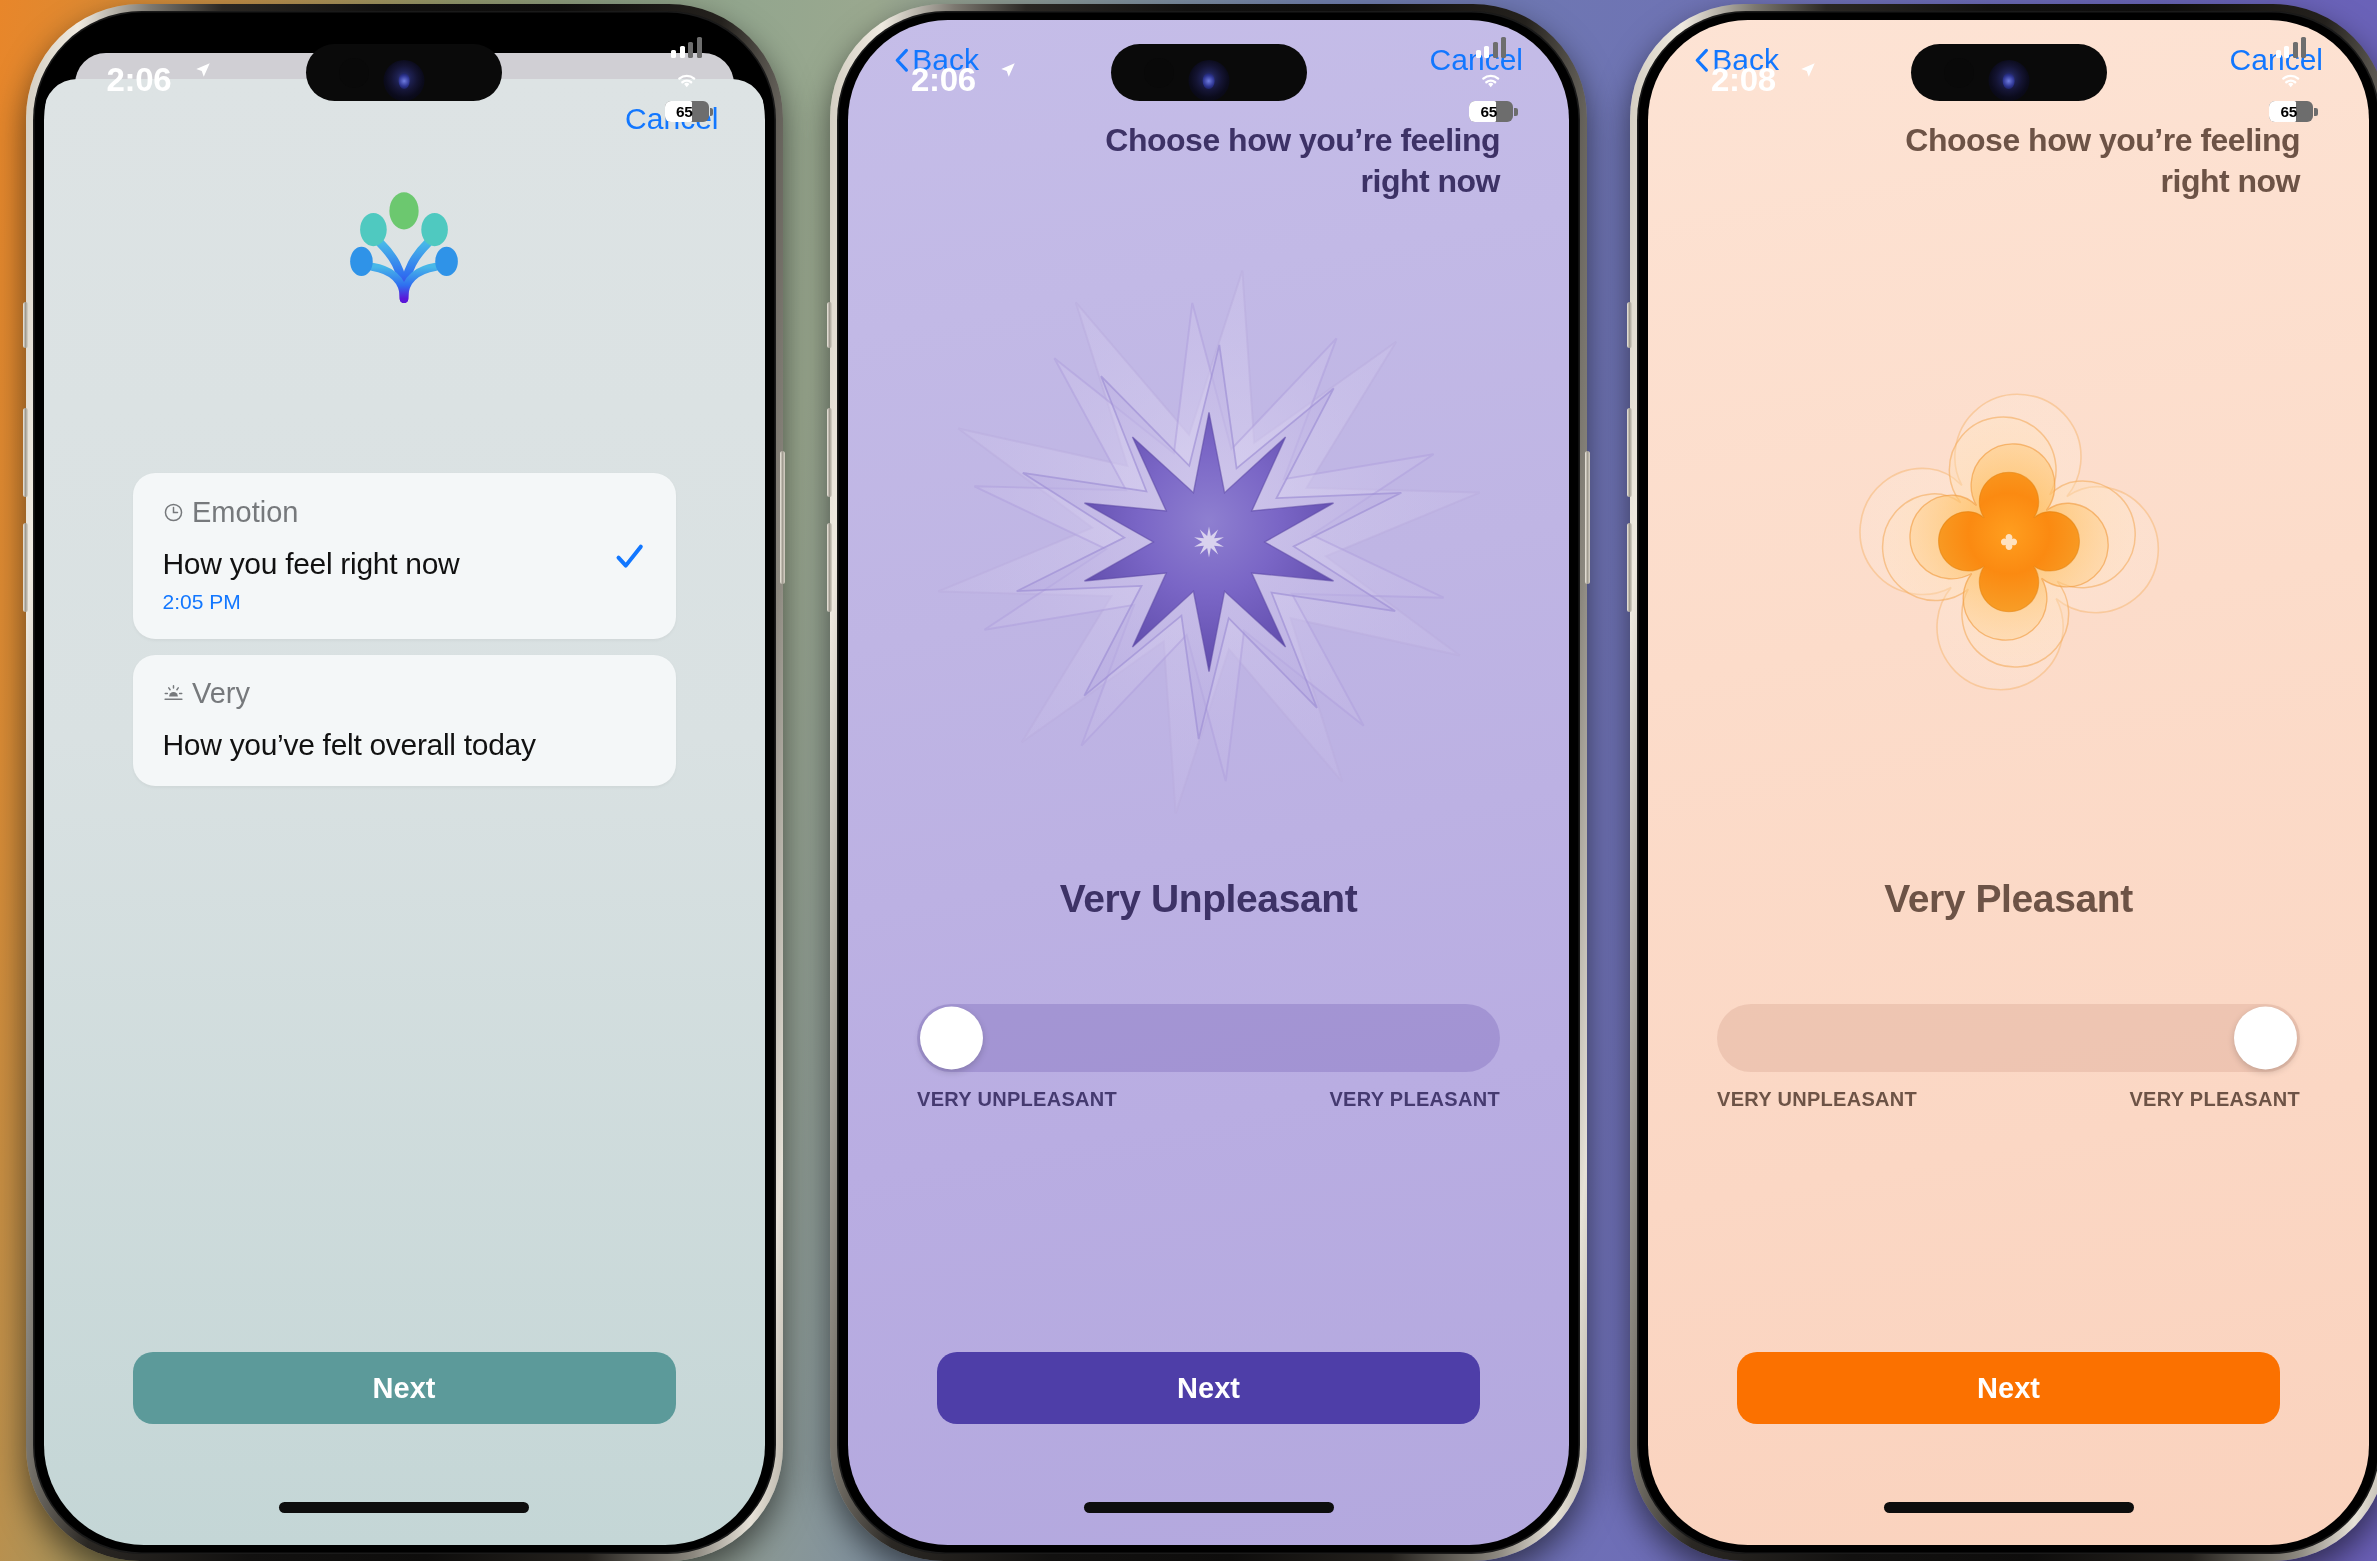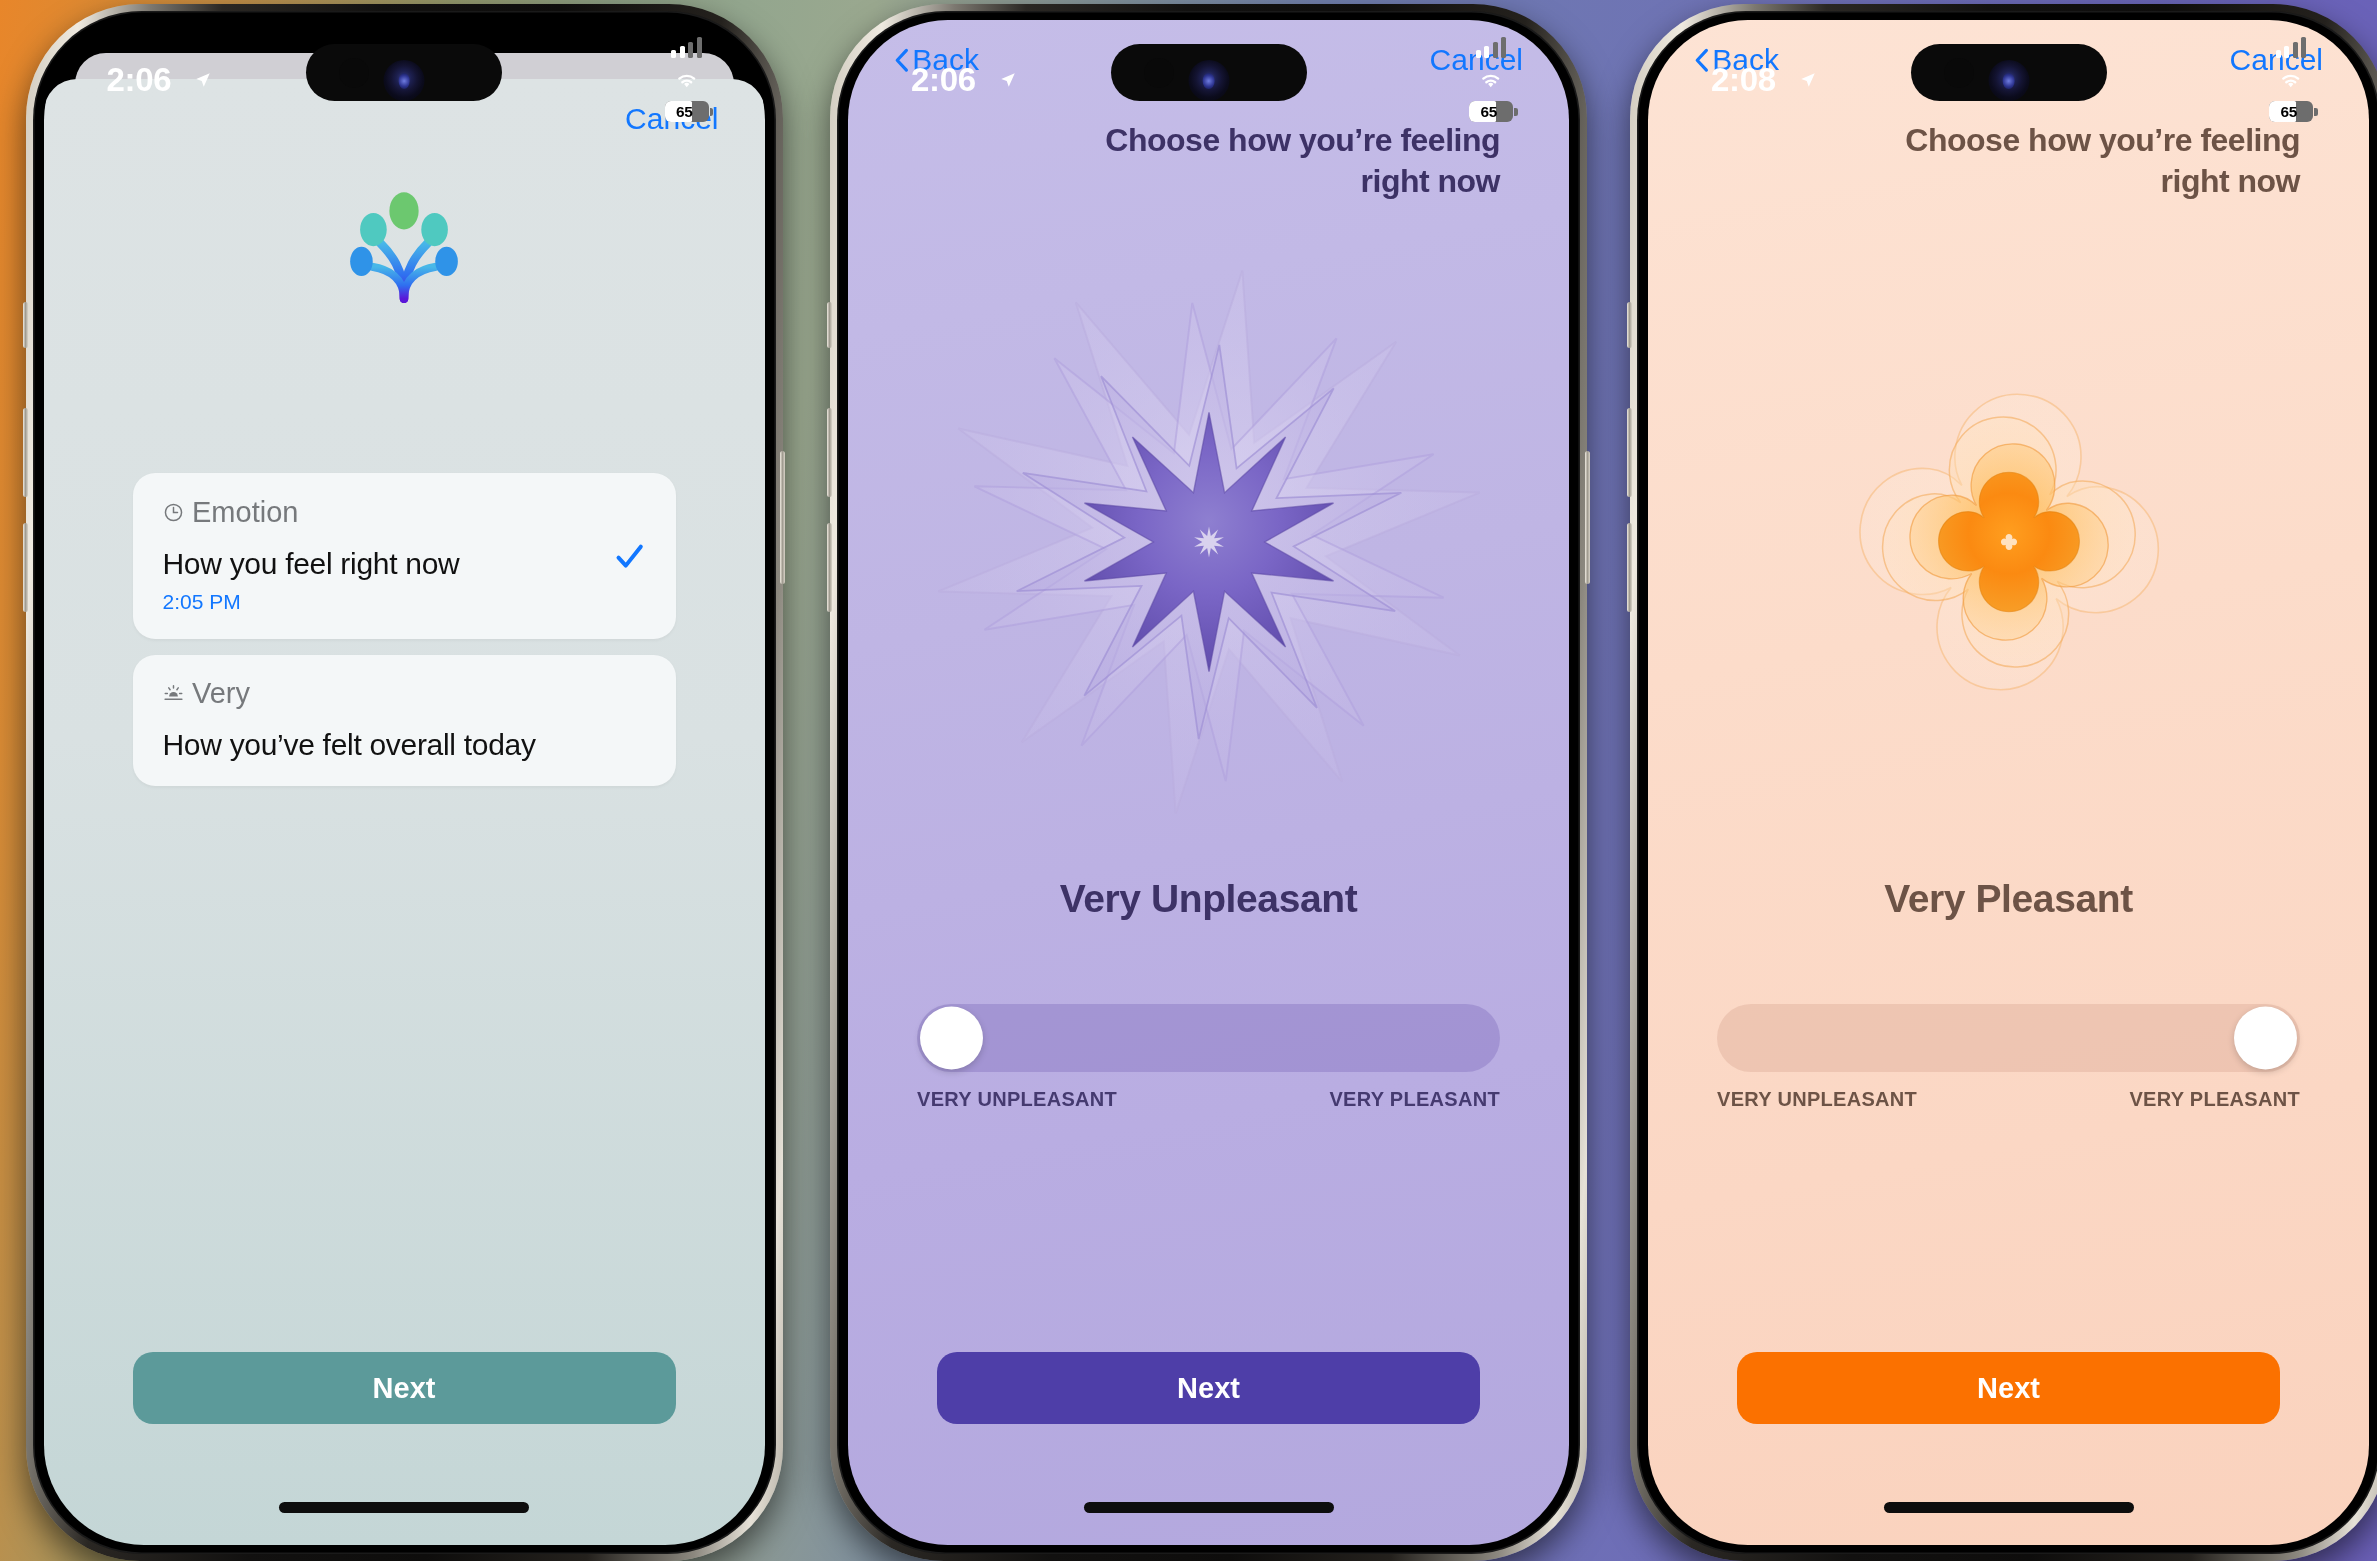--- a/index.html
+++ b/index.html
@@ -49,21 +49,21 @@
   .b-volup{ top:404px; height:89px; }
   .b-voldn{ top:519px; height:89px; }
   .b-power{ top:447px; height:133px; }
 
   
   .statusbar{
     position:absolute; left:0; right:0; top:0; height:93px; z-index:8;
     display:flex; align-items:center; justify-content:space-between;
     padding:25.5px 56px 0 63px; color:#fff;
   }
-  .sb-left{ display:flex; align-items:center; gap:23px; }
+  .sb-left{ display:flex; align-items:flex-start; gap:23px; }
   .sb-time{ font-size:33px; font-weight:700; letter-spacing:-0.3px; }
   .loc-arrow{ width:18px; height:18px; }
   .sb-right{ display:flex; align-items:center; gap:11.7px;flex-direction:column; }
   .bars{ display:flex; align-items:flex-end; gap:3.2px; height:21px; }
   .bars i{ display:block; width:5.3px; border-radius:1.6px; background:#fff; }
   .bars i:nth-child(1){ height:7.4px; }
   .bars i:nth-child(2){ height:11.7px; }
   .bars i:nth-child(3){ height:16px; background:#6e6e6e; }
   .bars i:nth-child(4){ height:21px; background:#6e6e6e; }
   .wifi{ width:25.5px; height:20px; }

